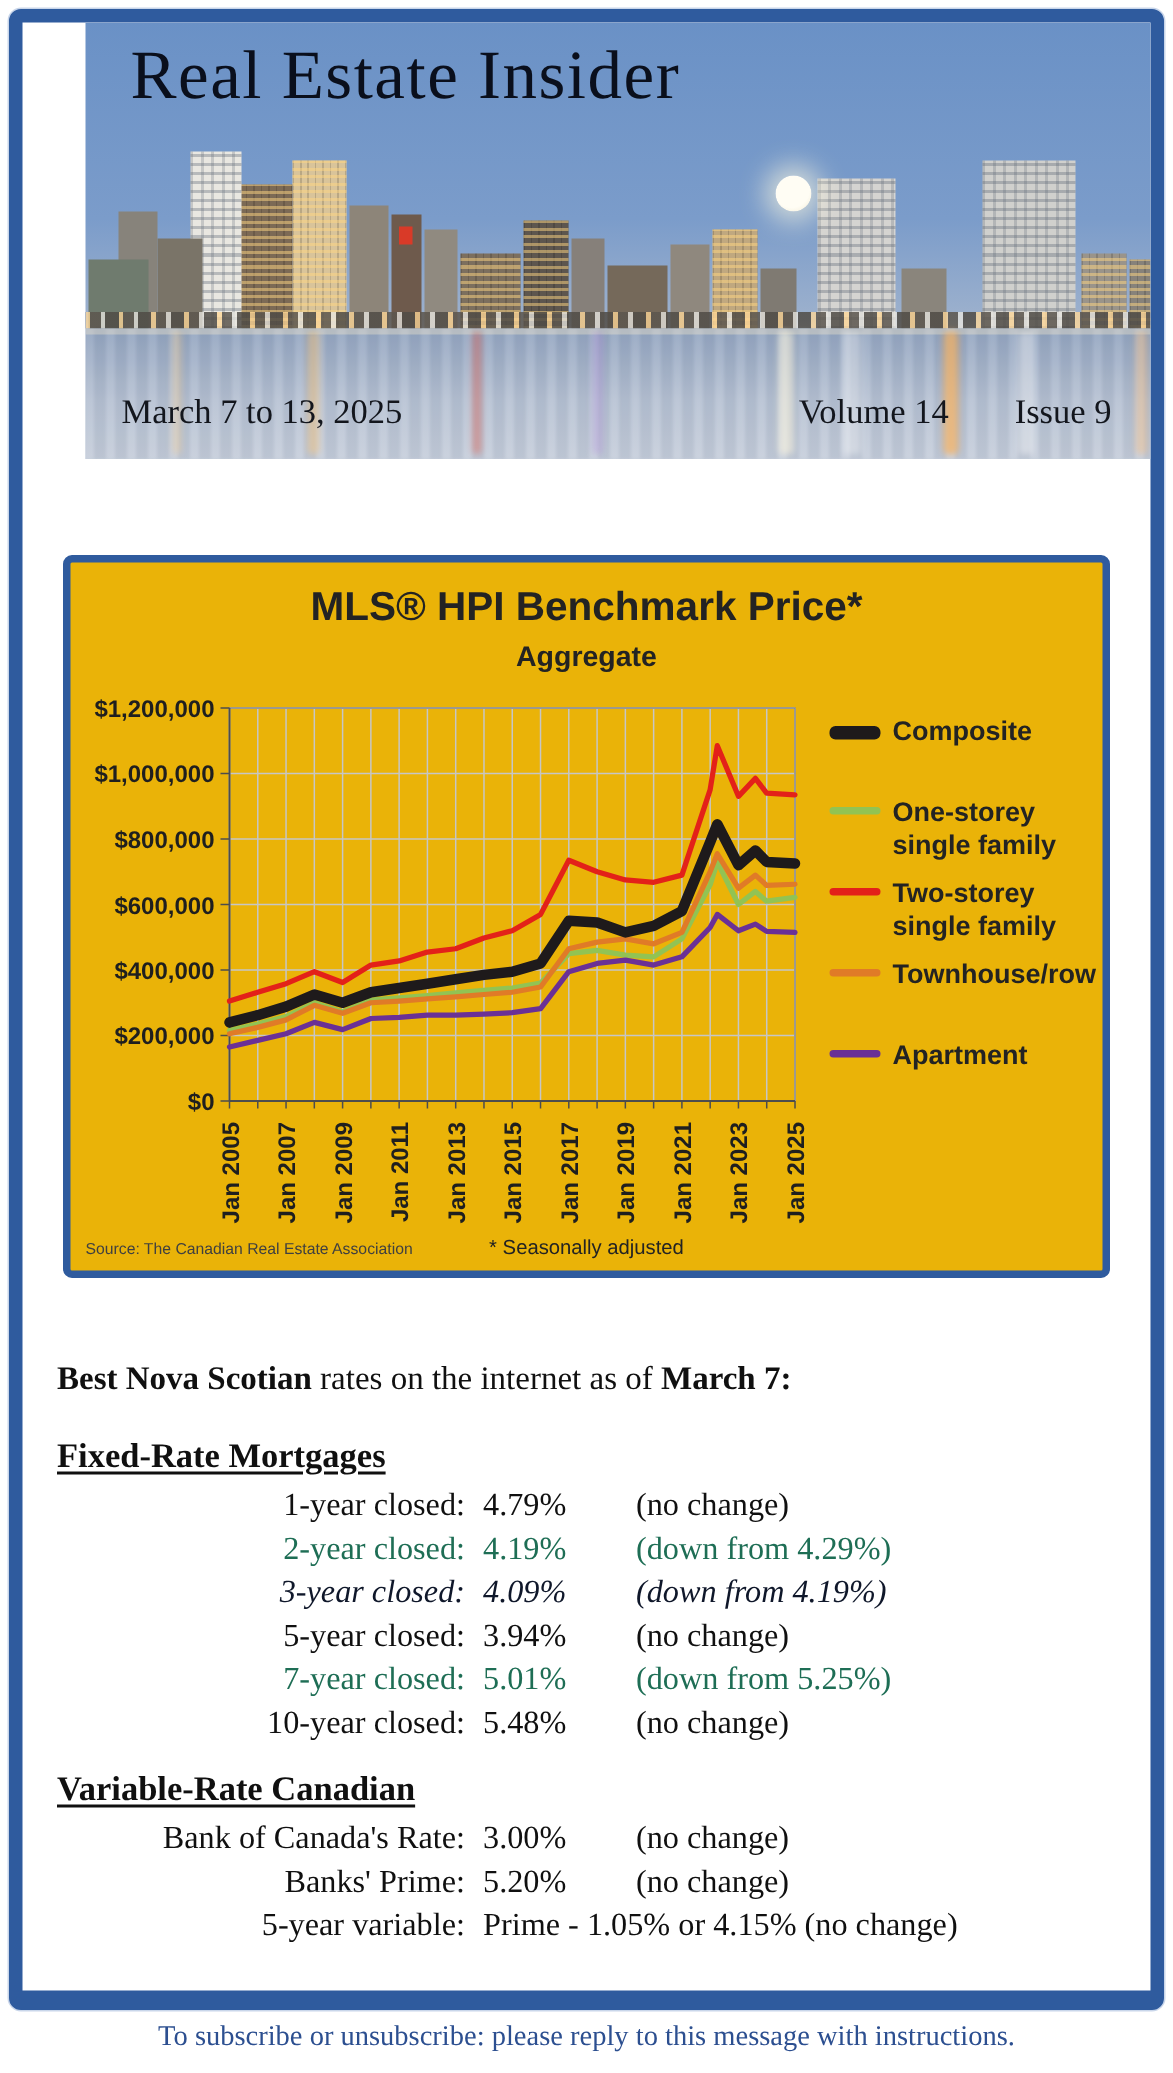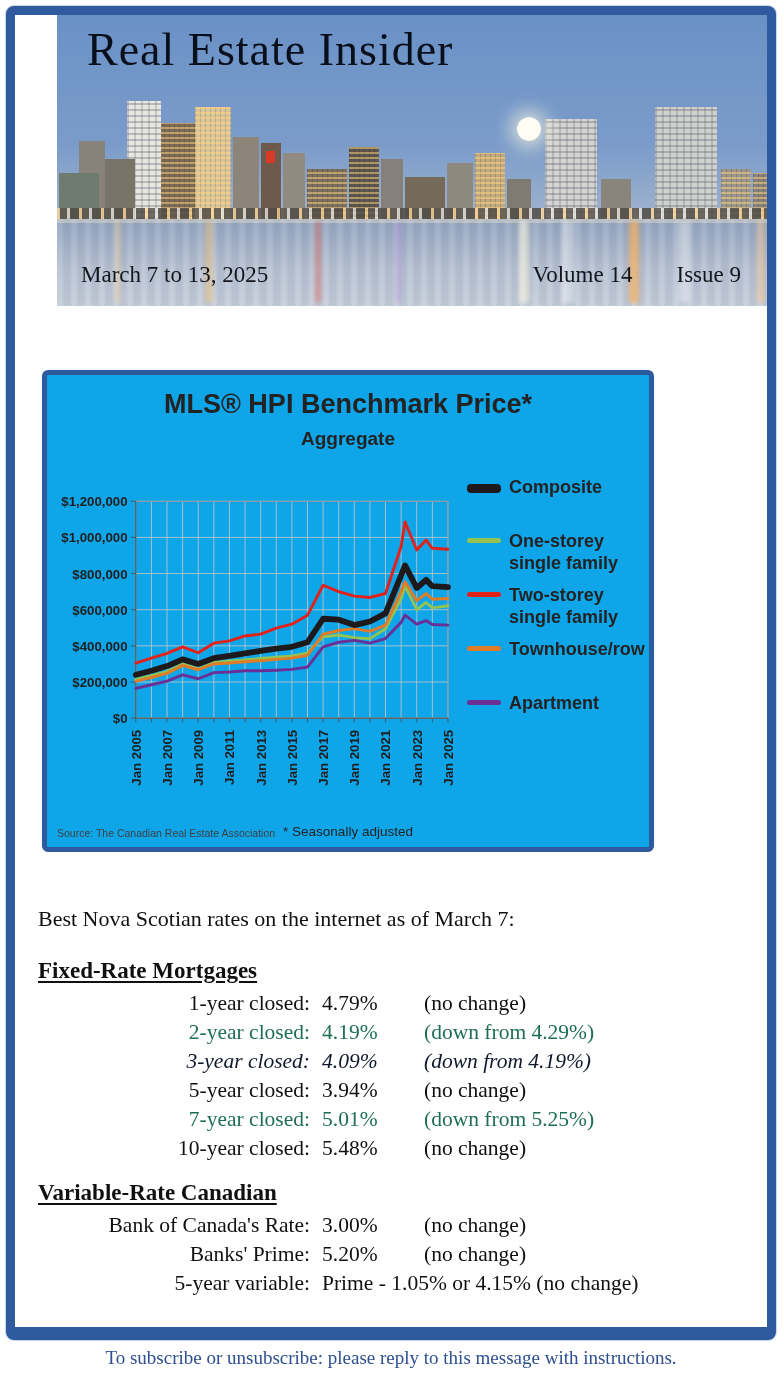--- a/index.html
+++ b/index.html
@@ -28,37 +28,37 @@
   .water-tex{position:absolute;inset:0;opacity:.55;filter:blur(1px);
     background:repeating-linear-gradient(90deg,rgba(255,255,255,.14) 0 6px,rgba(70,85,110,.14) 6px 14px);}
   .horizon-glow{position:absolute;left:0;right:0;top:0;height:4px;background:rgba(255,240,210,.35);}
   .streak{position:absolute;top:2px;filter:blur(2px);border-radius:3px;}
   .masthead{position:absolute;left:30px;top:8px;font-size:46px;letter-spacing:1px;color:#0a0f1c;}
   .dateline{position:absolute;left:24px;right:26px;bottom:18px;display:flex;align-items:center;font-size:23px;color:#13161d;}
   .dateline .spacer{flex:1;}
   .dateline .vol{margin-right:44px;}
   
   .chart-card{
-    margin:64px auto 0;margin-left:27px;width:612px;box-sizing:border-box;
-    border:5px solid #2f5b9e;border-radius:6px;background:#0ea5e9;padding:14px 6px 8px 6px;
+    margin:64px auto 0;margin-left:27px;width:698px;box-sizing:border-box;
+    border:5px solid #2f5b9e;border-radius:6px;background:#eab308;padding:14px 6px 8px 6px;
     font-family:"Liberation Sans","DejaVu Sans",sans-serif;
   }
   .chart-title{text-align:center;font-weight:700;font-size:27px;color:#232323;}
   .chart-subtitle{text-align:center;font-weight:700;font-size:19px;color:#232323;margin-top:8px;}
   .chart-flex{display:flex;margin-top:10px;}
   .legend{width:176px;padding-top:16px;box-sizing:border-box;}
   .legend-item{display:flex;gap:8px;height:54px;align-items:flex-start;}
   .legend-swatch{flex:none;width:34px;border-radius:4px;margin-top:8px;}
   .legend-label{font-weight:700;font-size:18px;line-height:22px;color:#232323;width:134px;}
   .chart-bottomrow{display:grid;grid-template-columns:1fr auto 1fr;align-items:end;margin-top:0;}
   .chart-source{font-size:10.5px;color:#404040;justify-self:start;padding-left:4px;}
   .chart-footnote{font-size:13.5px;color:#232323;font-weight:400;justify-self:center;}
   
   .rates-intro{margin:54px 0 0 23px;font-size:22px;color:#101010;}
-  .rates-intro b{font-weight:400;text-align:center;}
+  .rates-intro b{font-weight:700;text-align:center;}
   .rate-heading{margin:26px 0 0 23px;font-size:23px;font-weight:700;color:#101010;
     text-decoration:underline;text-decoration-thickness:2px;text-underline-offset:3px;}
   .rate-rows{margin:5px 0 0 23px;}
   .rate-row{display:grid;grid-template-columns:272px 90px auto;column-gap:12px;font-size:21.5px;line-height:29px;color:#101010;}
   .rate-label{text-align:right;}
   .rate-value{white-space:nowrap;}
   .rate-note{white-space:nowrap;}
   .var-heading{margin-top:17px;}
   
   .subscribe{position:absolute;left:0;right:0;top:1347px;text-align:center;font-size:19px;color:#2c4f90;}

